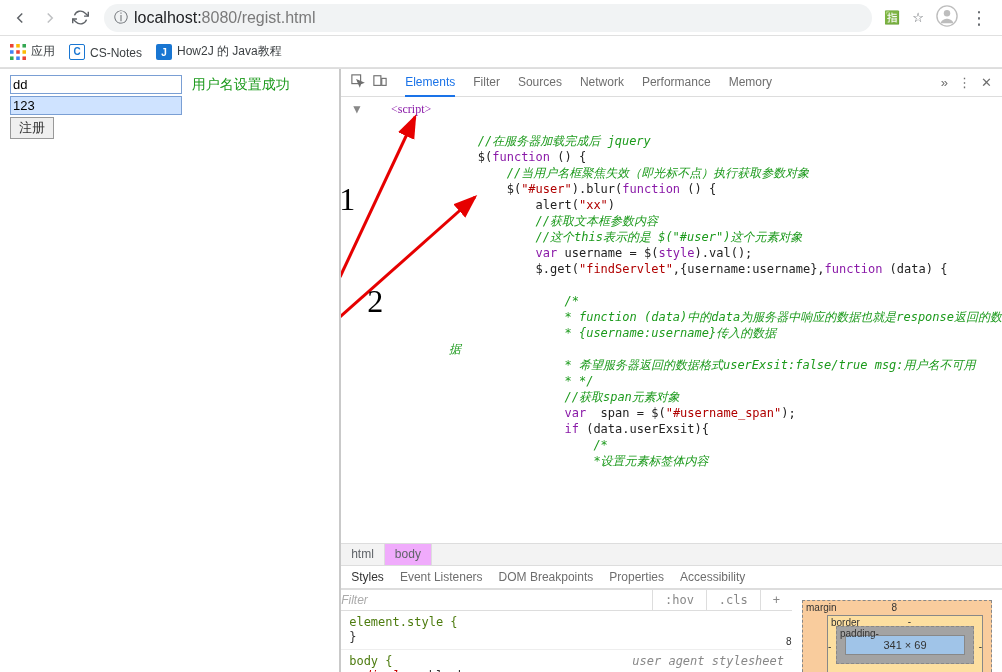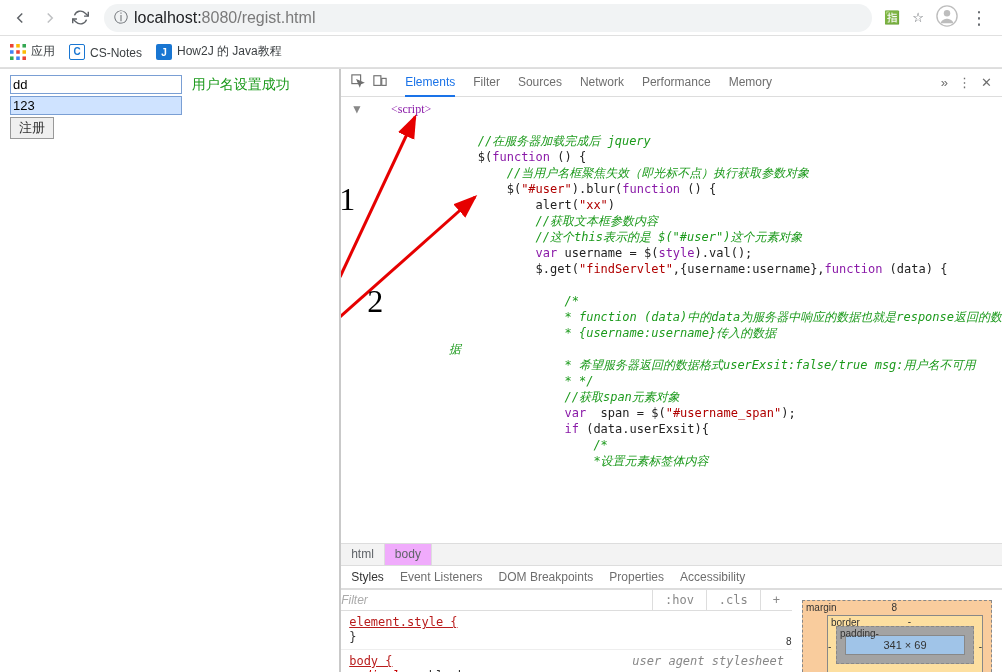--- a/index.html
+++ b/index.html
@@ -47,21 +47,21 @@
 .styles-tabs { display: flex; gap: 16px; border-top: 1px solid #ddd; border-bottom: 1px solid #ddd; padding: 4px 10px; font-size: 12px; color: #6e6e6e; }
 .st-tab { cursor: pointer; }
 .st-tab.active { color: #333; }
 .bottom-split { display: flex; border-top: 1px solid #ddd; }
 .styles-pane { flex: 1; font-family: Consolas, monospace; font-size: 12px; }
 .filter-row { display: flex; border-bottom: 1px solid #ddd; }
 .filter-in { flex: 1; padding: 3px 0; color: #aaa; font-style: italic; font-family: Arial; }
 .fr-ctrl { padding: 3px 12px; color: #888; border-left: 1px solid #ddd; cursor: pointer; }
 .css-block { padding: 4px 8px; border-bottom: 1px solid #eee; line-height: 15px; }
 .uas { text-align: right; font-style: italic; color: #888; float: right; }
-.css-sel { color: #b91c1c; text-decoration: underline; }
+.css-sel { color: #4d7c0f; }
 .css-prop { color: #c80000; font-style: italic; }
 .box-model { width: 210px; padding: 10px 10px 0 10px; }
 .bm-margin { background: #f9cc9d; border: 1px dashed #888; padding: 14px 8px 8px 24px; font-size: 10px; position: relative; }
 .bm-border { background: #fddfa0; border: 1px solid #888; padding: 10px 8px 8px 8px; position: relative; }
 .bm-padding { background: #a3a3a3; border: 1px dashed #888; padding: 8px; position: relative; }
 .bm-content { background: #a0c4e8; border: 1px solid #888; text-align: center; padding: 3px 8px; font-size: 11px; }
 .bm-label { position: absolute; top: 1px; left: 3px; font-size: 10px; }
 .bm-num { position: absolute; font-size: 10px; }
 </style>
 </head>

